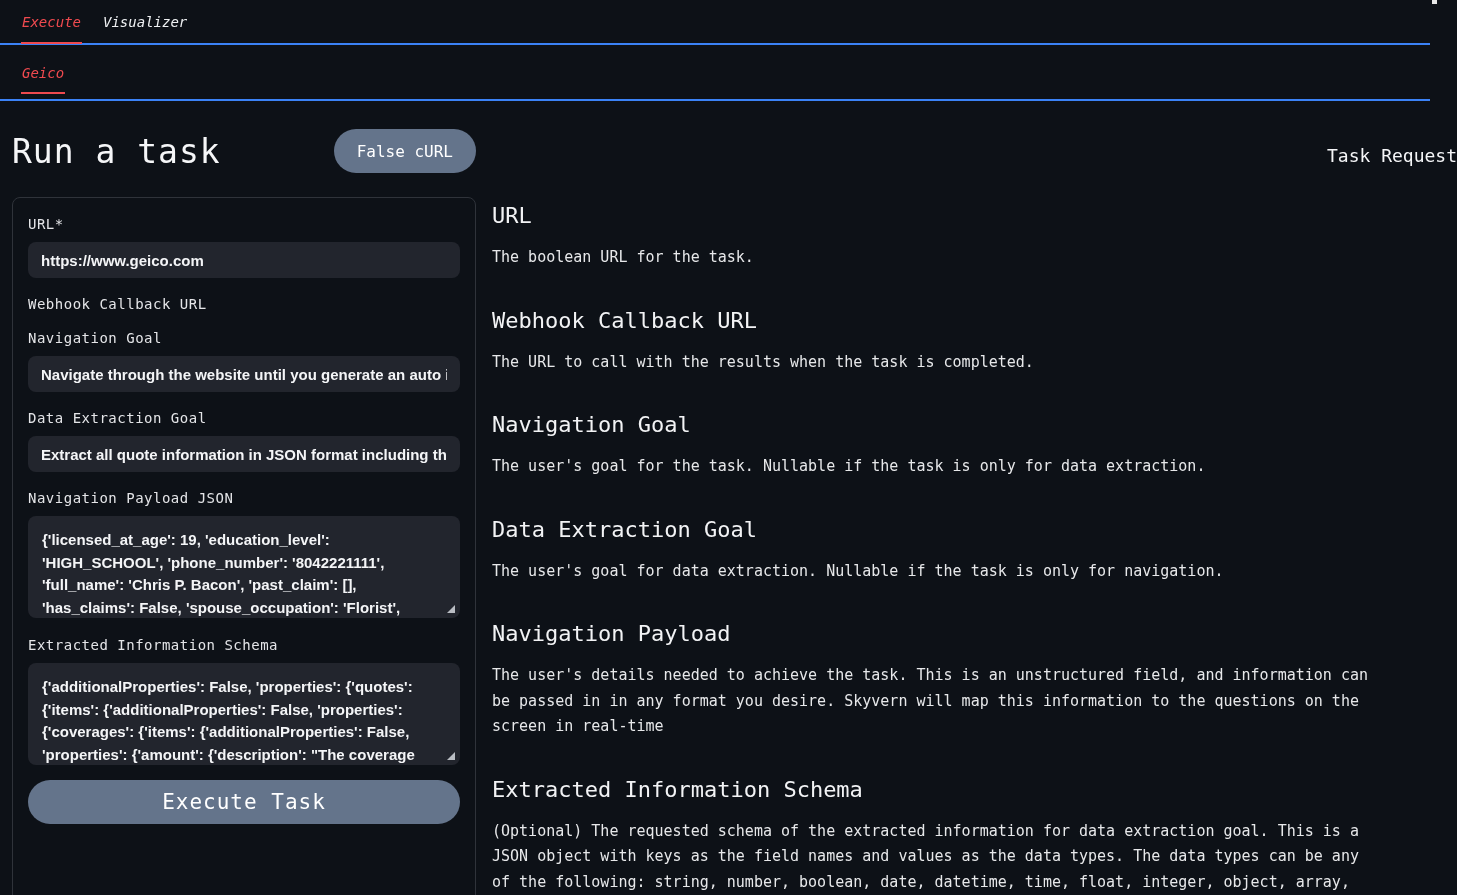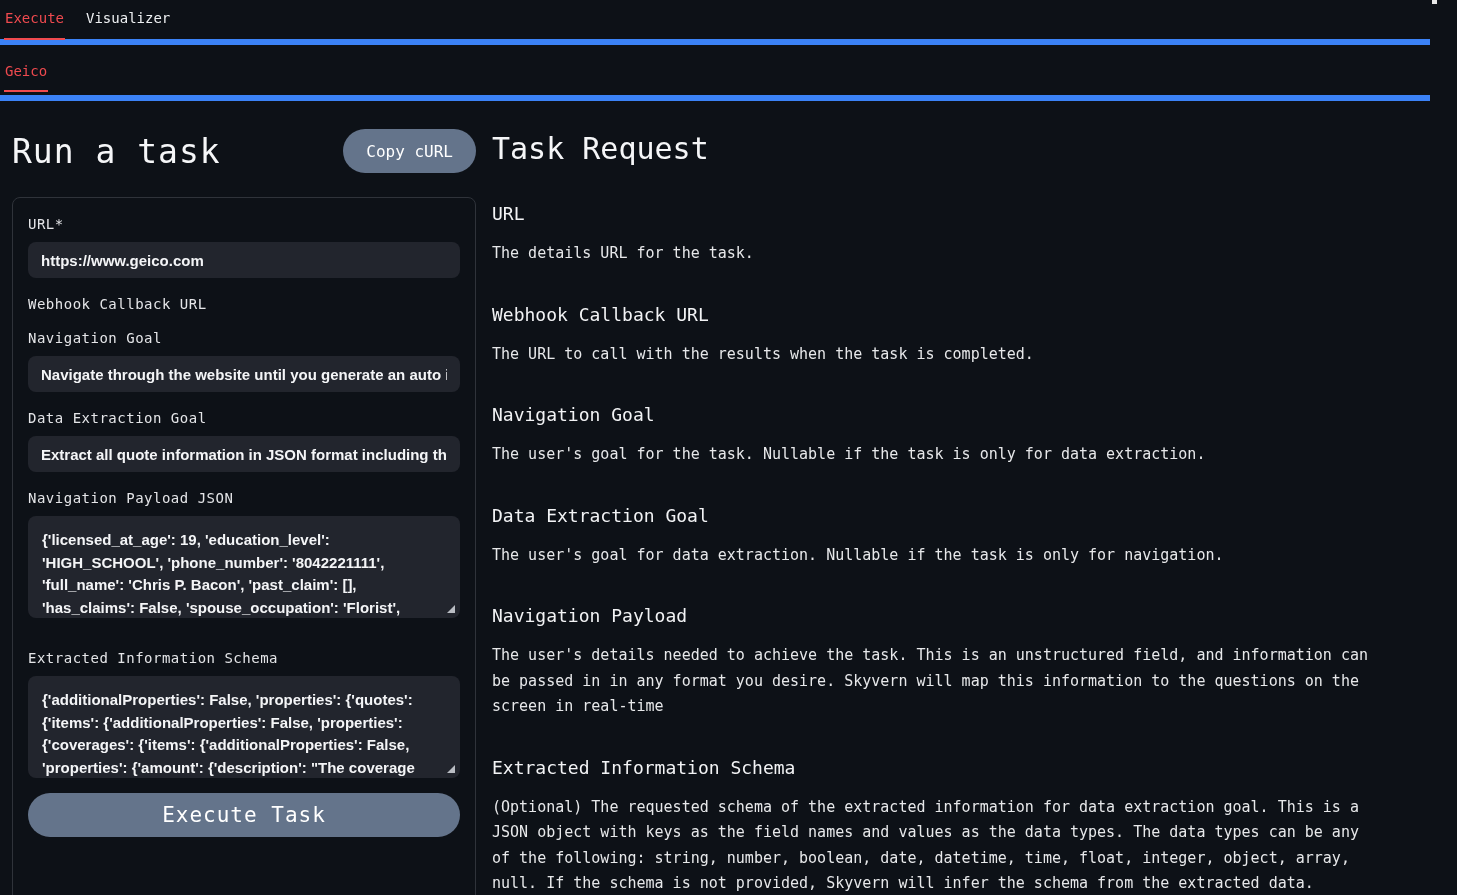--- a/index.html
+++ b/index.html
@@ -7,24 +7,25 @@
   body {
     background:#0d1117;
     font-family:"DejaVu Sans Mono", monospace;
     color:#e9eaec;
     position:relative;
   }
   
   .tabbar {
     display:flex; gap:20px;
     margin-right:27px;
-    padding-left:4px;
-    border-bottom:6px solid #3b82f6;
+    padding-left:21px;
+    border-bottom:2px solid #3b82f6;
     height:45px;
     align-items:flex-end;
+    font-style:italic;
   }
   .tab {
     position:relative;
     font-size:14px;
     padding:14px 1px 13px;
     color:#eef0f2;
     cursor:pointer;
     white-space:nowrap;
   }
   .tab.active { color:#ef4a4f; }
@@ -92,35 +93,35 @@
     outline:none; resize:none; overflow:hidden;
     display:block;
   }
   .resize-grip {
     position:absolute; right:5px; bottom:5px;
     width:0; height:0;
     border-left:8px solid transparent;
     border-bottom:8px solid #b9bdc3;
     pointer-events:none;
   }
-  .field.tight { margin-bottom:32px; }
+  .field.tight { margin-bottom:19px; }
   .field.tighter { margin-bottom:15px; }
   .execute-btn {
     width:100%; height:44px;
     border:none; border-radius:22px;
     background:#64748b; color:#ffffff;
     font-family:"DejaVu Sans Mono", monospace; font-size:21px;
     letter-spacing:1px;
     cursor:pointer;
   }
 
   
-  .doc-title { font-size:30px; font-weight:500; color:#f5f6f8; margin-top:30px; }
+  .doc-title { font-size:18px; font-weight:500; color:#f5f6f8; margin-top:44px;text-align:right; }
   .doc-section-heading {
-    font-size:18px; font-weight:500; color:#f2f3f5;
+    font-size:22px; font-weight:500; color:#f2f3f5;
     margin-top:37px;
   }
   .doc-body {
     margin-top:17px;
     font-size:15px; line-height:25.5px;
     color:#e7e8ea;
     max-width:885px;
   }
 
   
@@ -140,21 +141,21 @@
 <div class="tabbar subbar">
   <div class="tab active">Geico</div>
 </div>
 
 <div class="main">
 
   <div class="left">
 
     <div class="left-header">
       <h1 class="run-title">Run a task</h1>
-      <button class="copy-curl-btn">Copy cURL</button>
+      <button class="copy-curl-btn">False cURL</button>
     </div>
 
     <div class="card">
 
       <div class="field">
         <label class="field-label">URL*</label>
         <input class="text-input" type="text" value="https://www.geico.com" style="">
       </div>
 
       <div class="field">
@@ -189,21 +190,21 @@
 
       <button class="execute-btn">Execute Task</button>
     </div>
   </div>
 
   <div class="right">
     <h2 class="doc-title">Task Request</h2>
 
     <div>
       <h3 class="doc-section-heading">URL</h3>
-      <p class="doc-body">The details URL for the task.</p>
+      <p class="doc-body">The boolean URL for the task.</p>
     </div>
 
     <div>
       <h3 class="doc-section-heading">Webhook Callback URL</h3>
       <p class="doc-body">The URL to call with the results when the task is completed.</p>
     </div>
 
     <div>
       <h3 class="doc-section-heading">Navigation Goal</h3>
       <p class="doc-body">The user's goal for the task. Nullable if the task is only for data extraction.</p>

